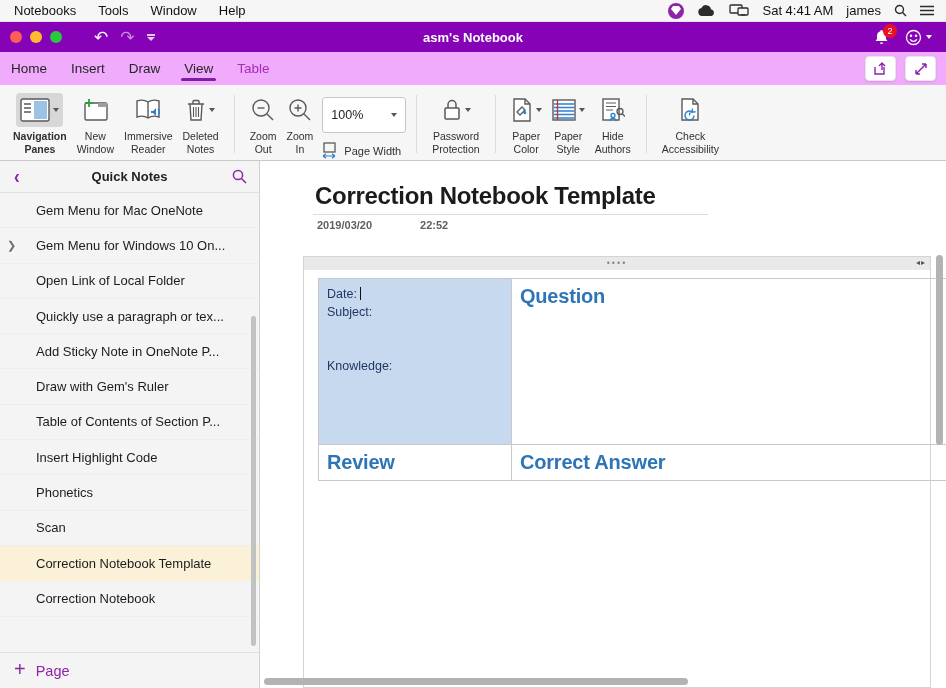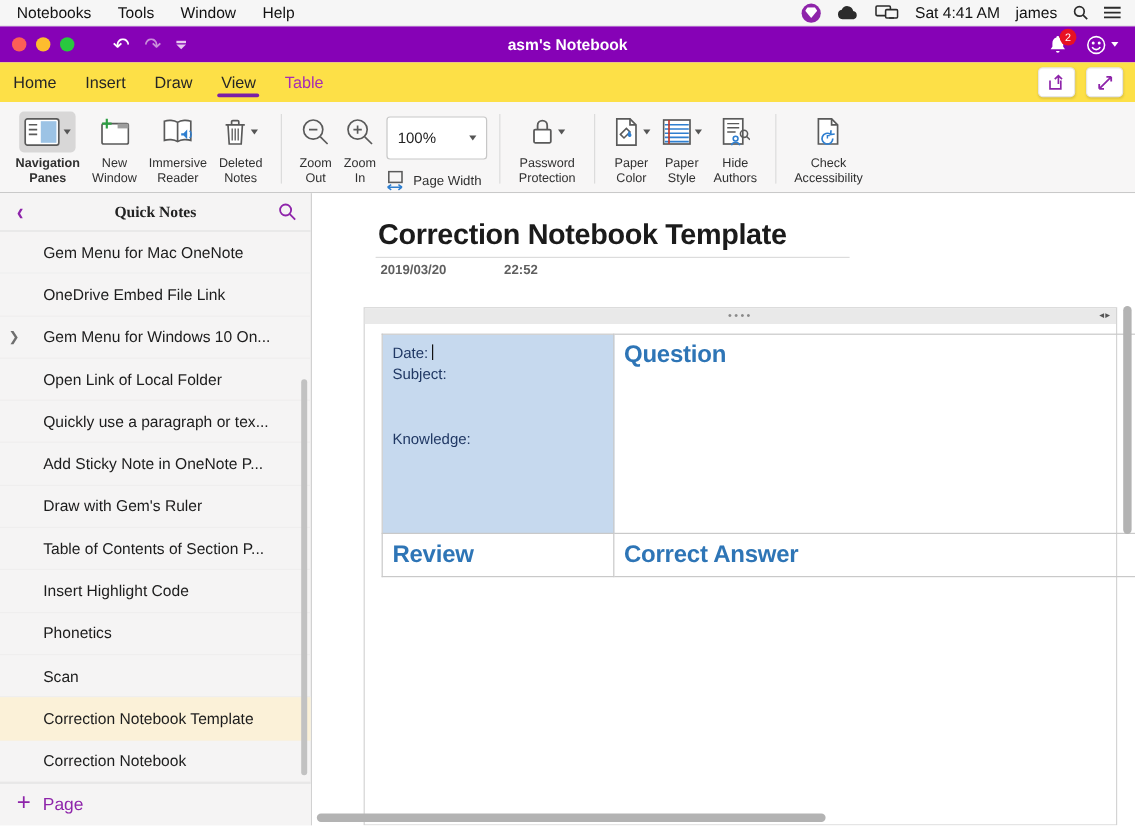--- a/index.html
+++ b/index.html
@@ -27,21 +27,21 @@
   .customize .bar { width:8px; height:2px; background:#e6c7ef; }
   .customize .chev { width:0; height:0; border-left:4px solid transparent; border-right:4px solid transparent; border-top:4px solid #e6c7ef; }
   .wintitle { position:absolute; left:0; right:0; text-align:center; color:#fff; font-weight:bold; font-size:13px; pointer-events:none; }
   .titlebar-right { margin-left:auto; display:flex; align-items:center; gap:16px; margin-right:14px; }
   .bell-wrap { position:relative; }
   .badge { position:absolute; top:-5px; right:-8px; min-width:14px; height:14px; background:#e81123; color:#fff; border-radius:8px; font-size:9px; display:flex; align-items:center; justify-content:center; padding:0 3px; }
   .smiley-wrap { display:flex; align-items:center; gap:4px; }
   .tiny-chev-w { width:0; height:0; border-left:3.5px solid transparent; border-right:3.5px solid transparent; border-top:4px solid #fff; }
 
   
-  .tabrow { position:absolute; top:52px; left:0; width:946px; height:33px; background:#fde047; display:flex; align-items:center; }
+  .tabrow { position:absolute; top:52px; left:0; width:946px; height:33px; background:#f0abfc; display:flex; align-items:center; }
   .tab { margin-left:22px; font-size:13.5px; color:#262626; position:relative; padding:7px 1px; cursor:default; }
   .tab:first-child { margin-left:10px; }
   .tab.active { font-weight:normal; }
   .tab.active::after { content:""; position:absolute; left:-2px; right:-2px; bottom:2px; height:3px; border-radius:2px; background:#7a1fa6; }
   .tab.contextual { color:#a62bb5; }
   .corner-btns { margin-left:auto; margin-right:10px; display:flex; gap:9px; }
   .corner-btn { width:31px; height:25px; background:#fff; border:1px solid #e6e6e6; border-radius:4px; box-shadow:0 1px 2px rgba(0,0,0,.12); display:flex; align-items:center; justify-content:center; }
 
   
   .ribbon { position:absolute; top:85px; left:0; width:946px; height:76px; background:#f7f6f6; border-bottom:1px solid #c9c9c9; display:flex; align-items:flex-start; padding-top:8px; }
@@ -56,21 +56,21 @@
   .zoomcol { display:flex; flex-direction:column; margin-left:4px; }
   .zoombox { width:84px; height:36px; background:#fff; border:1px solid #c7c7c7; border-radius:3px; display:flex; align-items:center; padding:0 8px; font-size:12.5px; color:#222; margin-top:4px; }
   .zoombox .chev-down { margin-left:auto; }
   .pagewidth { display:flex; align-items:center; gap:6px; margin-top:9px; }
   .pagewidth .lbl2 { font-size:11px; color:#303030; }
 
   
   .sidebar { position:absolute; top:161px; left:0; width:260px; height:527px; background:#f5f4f4; border-right:1px solid #d1d1d1; }
   .sb-header { height:32px; display:flex; align-items:center; position:relative; border-bottom:1px solid #e2e2e2; }
   .sb-back { margin-left:14px; color:#8e24aa; font-size:17px; font-weight:bold; transform:scaleY(1.2); }
-  .sb-title { position:absolute; left:0; right:0; text-align:center; font-weight:bold; font-size:13px; color:#222; pointer-events:none;font-family:Liberation Serif, serif; }
+  .sb-title { position:absolute; left:0; right:0; text-align:center; font-weight:bold; font-size:13px; color:#222; pointer-events:none; }
   .sb-search { margin-left:auto; margin-right:12px; }
   .sb-list { position:absolute; top:32px; left:0; right:0; bottom:36px; overflow:hidden; }
   .sb-item { height:35.3px; display:flex; align-items:center; padding-left:36px; font-size:13px; color:#1c1c1c; border-bottom:1px solid #efeeee; position:relative; }
   .sb-item.selected { background:#fbf1d8; border-bottom-color:#fbf1d8; }
   .sb-item .exp { position:absolute; left:7px; color:#6e6e6e; font-size:11px; }
   .sb-scroll { position:absolute; top:155px; right:3px; width:5px; height:330px; background:#c2c2c2; border-radius:3px; }
   .sb-footer { position:absolute; bottom:0; left:0; right:0; height:36px; border-top:1px solid #e0e0e0; display:flex; align-items:center; background:#f5f4f4; }
   .plus { color:#8e24aa; font-size:20px; font-weight:300; margin:0 10px 2px 14px; }
   .pagebtn-label { color:#8e24aa; font-size:14.5px; }
 
@@ -370,23 +370,20 @@
     <span class="sb-search">
       <svg width="15" height="15" viewBox="0 0 15 15" fill="none" stroke="#8e24aa" stroke-width="1.5">
           <circle cx="6" cy="6" r="4.6"></circle>
           <path d="M9.5 9.5 L14 14"></path>
         </svg>
     </span>
   </div>
   <div class="sb-list">
     <div class="sb-item">
         <span>Gem Menu for Mac OneNote</span>
-      </div>
-    <div class="sb-item">
-        <span>OneDrive Embed File Link</span>
       </div>
     <div class="sb-item">
         <span class="exp">❯</span>
         <span>Gem Menu for Windows 10 On...</span>
       </div>
     <div class="sb-item">
         <span>Open Link of Local Folder</span>
       </div>
     <div class="sb-item">
         <span>Quickly use a paragraph or tex...</span>

